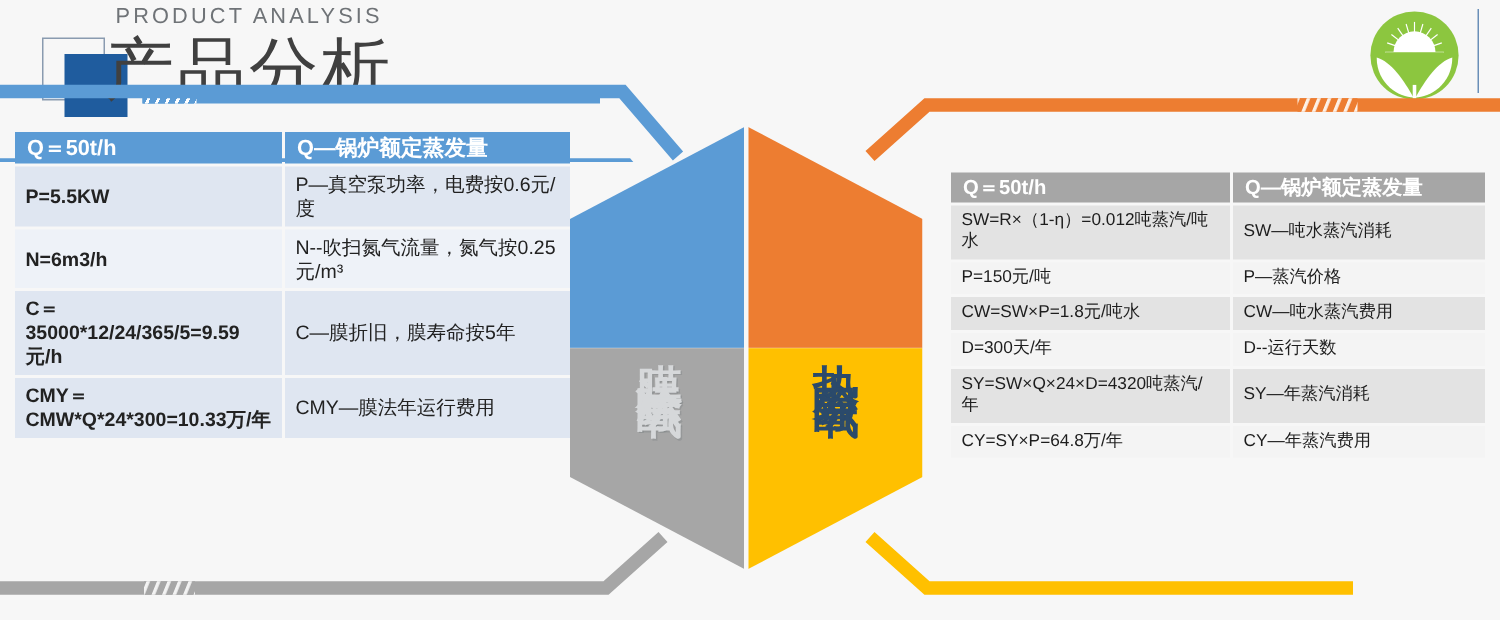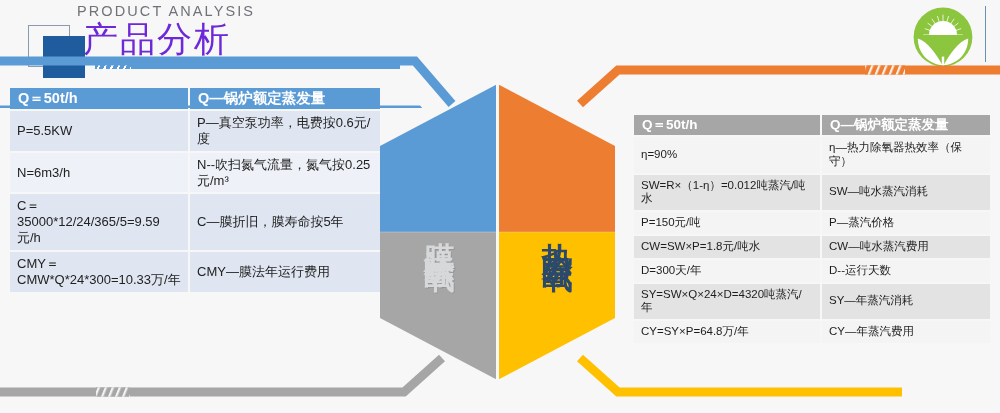--- a/index.html
+++ b/index.html
@@ -20,22 +20,22 @@
   .logo-sq-fill{
     position:absolute;left:43px;top:36px;width:42px;height:42px;
     background:#1f5c9e;
   }
   .kicker{
     position:absolute;left:77px;top:3px;
     font-size:14.5px;letter-spacing:2.1px;color:#6f7377;
     font-weight:400;white-space:nowrap;
   }
   .title{
-    position:absolute;left:83px;top:16px;
-    font-size:35px;color:#6d28d9;letter-spacing:2px;
+    position:absolute;left:70px;top:16px;
+    font-size:46px;color:#404040;letter-spacing:2px;
     font-weight:400;white-space:nowrap;
   }
   .title-bar{
     position:absolute;left:95px;top:58px;width:305px;height:11px;
     background:#5b9bd5;
   }
   .title-bar-hatch{
     position:absolute;left:95px;top:58px;width:36px;height:11px;
     background:repeating-linear-gradient(115deg,#ffffff 0px,#ffffff 2px,#5b9bd5 2px,#5b9bd5 6px);
   }
@@ -87,21 +87,21 @@
   .tbl-right{right:8px;top:113px;width:358px;}
   .tbl-right th{
     background:#a6a6a6;color:#ffffff;font-size:13.5px;font-weight:700;
   }
   .tbl-right td{
     font-size:11.5px;color:#1d1d1d;line-height:1.2;
   }
   .tbl-right tr.r-a td{background:#e3e3e3;}
   .tbl-right tr.r-b td{background:#f4f4f4;}
 
-  .cell-strong{font-weight:400;}
+  .cell-strong{font-weight:700;}
 </style>
 </head>
 <body>
 
 <div class="stage">
 
   <div class="logo-sq-outline"></div>
   <div class="logo-sq-fill"></div>
 
   <div class="kicker">PRODUCT  ANALYSIS</div>
@@ -234,24 +234,20 @@
         <col style="width:186px">
         <col style="width:168px">
       </colgroup>
     <thead>
       <tr>
         <th>Q＝50t/h</th>
         <th>Q—锅炉额定蒸发量</th>
       </tr>
     </thead>
     <tbody>
-      <tr class="r-b">
-        <td>η=90%</td>
-        <td>η—热力除氧器热效率（保守）</td>
-      </tr>
       <tr class="r-a">
         <td>SW=R×（1-η）=0.012吨蒸汽/吨水</td>
         <td>SW—吨水蒸汽消耗</td>
       </tr>
       <tr class="r-b">
         <td>P=150元/吨</td>
         <td>P—蒸汽价格</td>
       </tr>
       <tr class="r-a">
         <td>CW=SW×P=1.8元/吨水</td>

